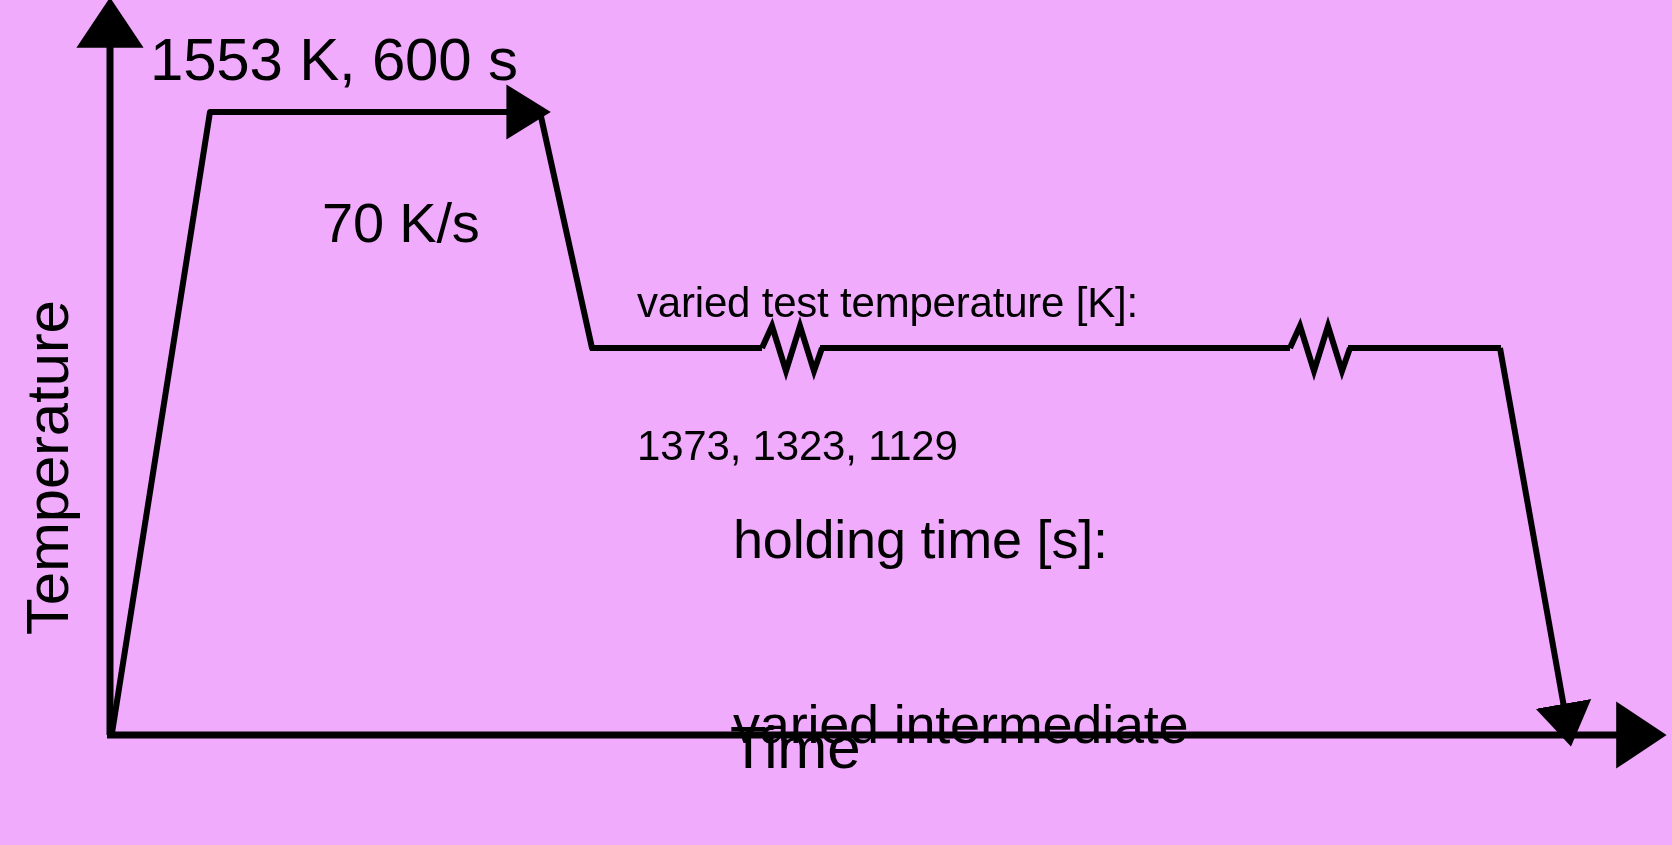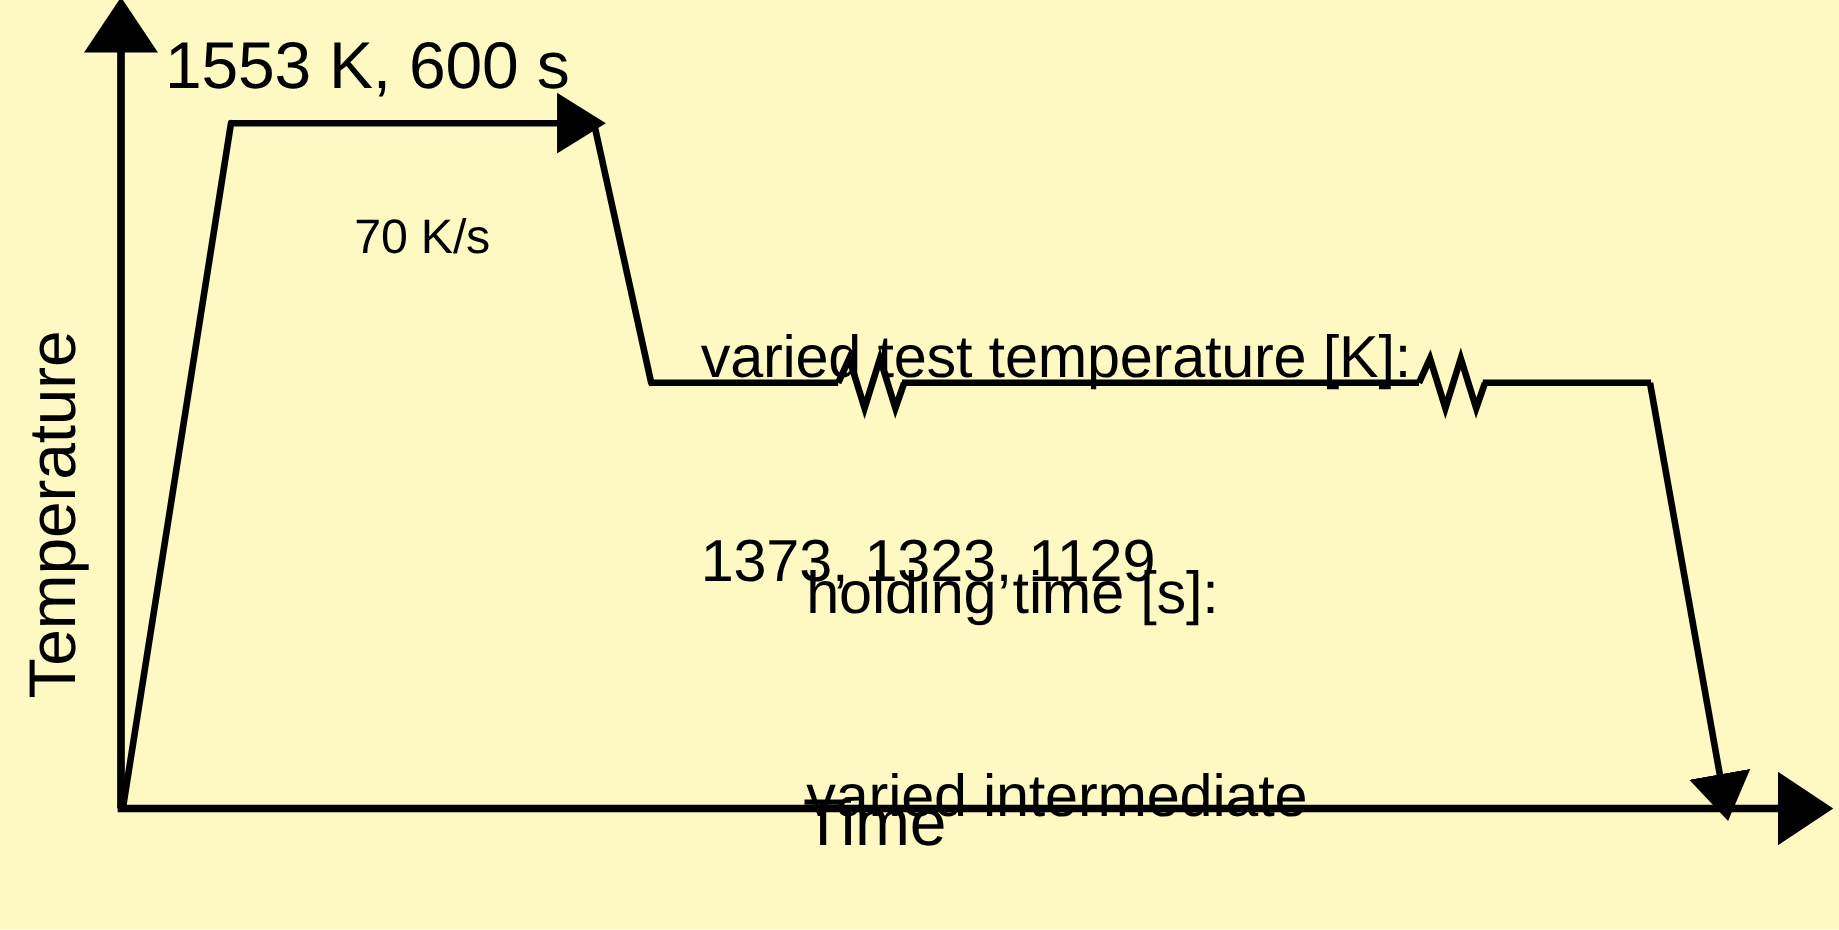--- a/index.html
+++ b/index.html
@@ -4,21 +4,21 @@
 <style>
   html, body {
     margin: 0;
     padding: 0;
     background: #ffffff;
   }
   #stage {
     position: relative;
     width: 1672px;
     height: 845px;
-    background: #fef9c3;
+    background: #f0abfc;
     overflow: hidden;
     font-family: "Liberation Sans", sans-serif;
     color: #000000;
   }
   #schematic {
     position: absolute;
     left: 0;
     top: 0;
     width: 1672px;
     height: 845px;
@@ -26,23 +26,23 @@
   .lbl {
     position: absolute;
     color: #000000;
     font-family: "Liberation Sans", sans-serif;
     font-weight: 400;
     white-space: pre;
     line-height: 1.14;
     letter-spacing: -0.2px;
   }
   #label-peak      { left: 150px; top: 26px;  font-size: 60px; }
-  #label-cool-rate { left: 322px; top: 191px; font-size: 44px; }
+  #label-cool-rate { left: 322px; top: 191px; font-size: 56px; }
   #label-heat-rate { left: 146px; top: 567px; font-size: 60px; }
-  #label-test-temp { left: 637px; top: 172px; font-size: 54px; }
+  #label-test-temp { left: 637px; top: 183px; font-size: 42px; }
   #label-hold-time { left: 733px; top: 386px; font-size: 54px; }
   #label-xaxis     { left: 730px; top: 714px; font-size: 60px; }
   #label-yaxis {
     left: 0px;
     top: 0px;
     font-size: 60px;
     transform-origin: 0 0;
     transform: translate(14px, 635px) rotate(-90deg);
   }
 </style>

